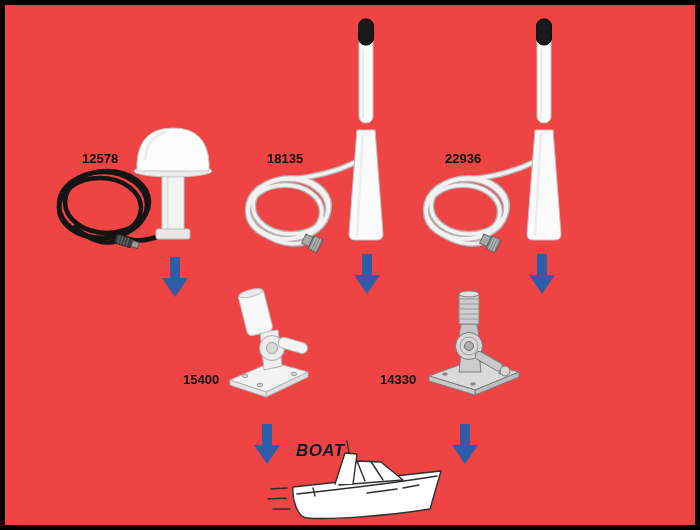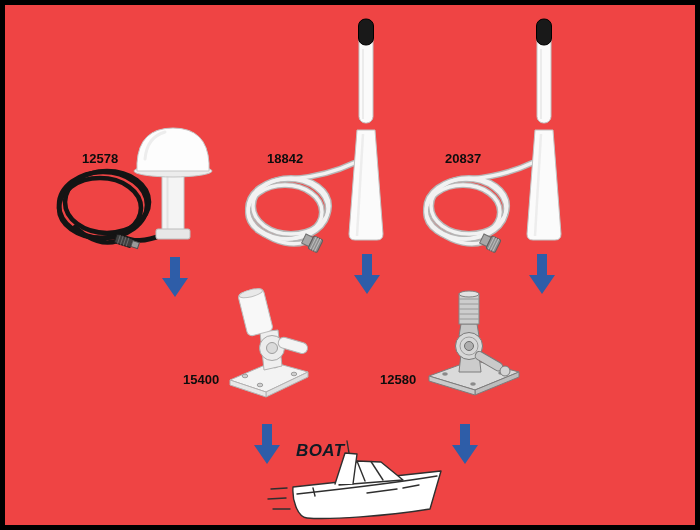--- a/index.html
+++ b/index.html
@@ -10,24 +10,24 @@
   .plabel{position:absolute;font-size:13px;font-weight:700;color:#0d0d0d;white-space:nowrap}
   .boat-label{position:absolute;font-size:17px;font-weight:700;font-style:italic;
               color:#111a24;letter-spacing:.4px}
 </style>
 </head>
 <body>
 
 <div class="canvas">
 
   <span class="plabel" style="left:77px;top:146px">12578</span>
-  <span class="plabel" style="left:262px;top:146px">18842</span>
-  <span class="plabel" style="left:440px;top:146px">20837</span>
+  <span class="plabel" style="left:262px;top:146px">18135</span>
+  <span class="plabel" style="left:440px;top:146px">22936</span>
   <span class="plabel" style="left:178px;top:367px">15400</span>
-  <span class="plabel" style="left:375px;top:367px">12580</span>
+  <span class="plabel" style="left:375px;top:367px">14330</span>
   <span class="boat-label" style="left:291px;top:436px">BOAT</span>
 
   <svg class="fig" style="left:40px;top:110px" width="180" height="135" viewBox="0 0 180 135">
     <g fill="none" stroke="#141414" stroke-width="4.6" stroke-linecap="round">
       <path d="M117,120 C100,127 88,127 76,121"></path>
       <ellipse cx="58" cy="90" rx="44" ry="33"></ellipse>
       <ellipse cx="55" cy="93" rx="41" ry="30"></ellipse>
       <ellipse cx="62" cy="87" rx="42" ry="31"></ellipse>
       <path d="M30,112 C45,126 60,130 72,126"></path>
     </g>

